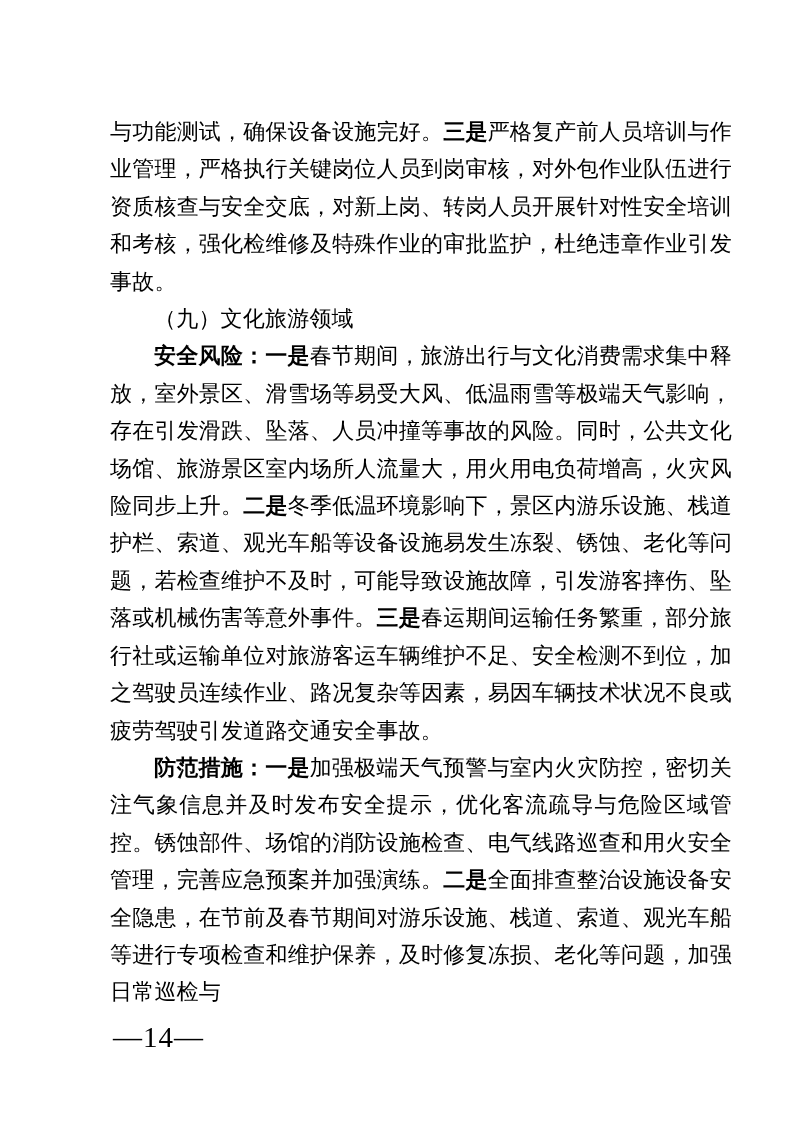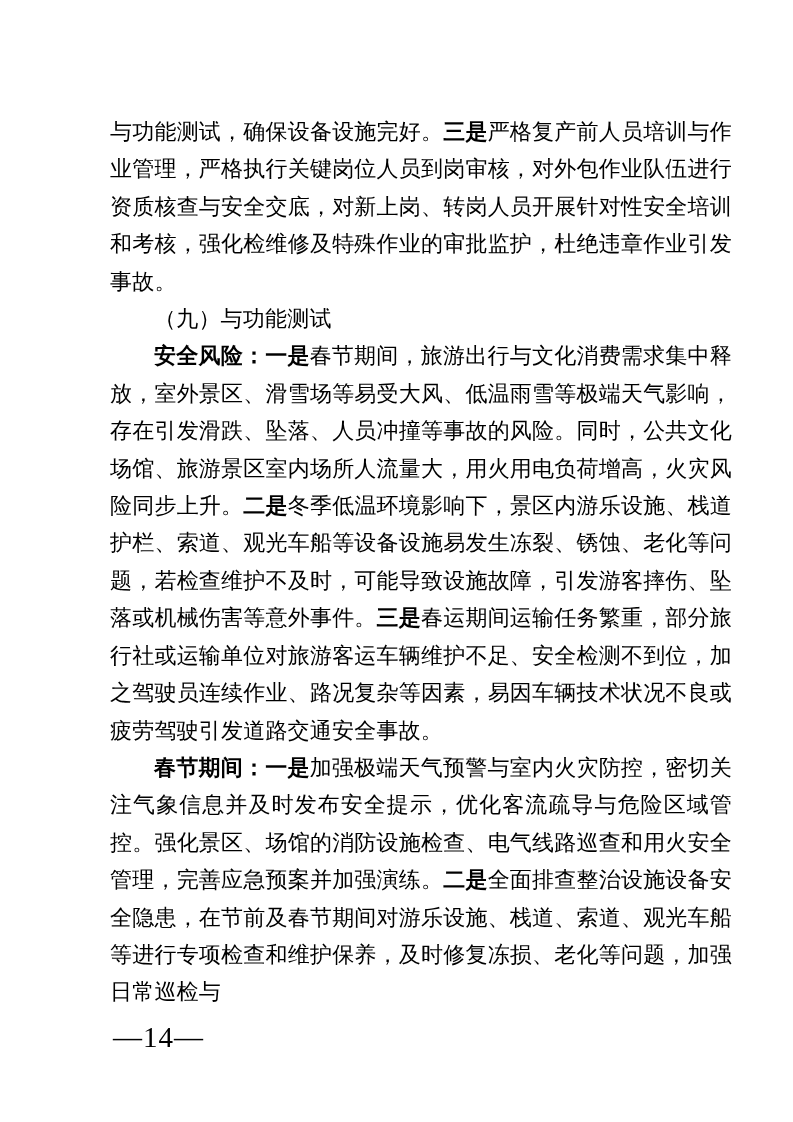--- a/index.html
+++ b/index.html
@@ -55,18 +55,18 @@
     color: #000000;
     font-family: "Liberation Serif", "DejaVu Serif", serif;
   }
 </style>
 </head>
 <body>
 
 <div class="page">
   <div class="doc-content" id="doc-content">
       <p class="body-para"><span>与功能测试，确保设备设施完好。</span><span class="bold">三是</span><span>严格复产前人员培训与作业管理，严格执行关键岗位人员到岗审核，对外包作业队伍进行资质核查与安全交底，对新上岗、转岗人员开展针对性安全培训和考核，强化检维修及特殊作业的审批监护，杜绝违章作业引发事故。</span></p>
-      <p class="heading indent"><span>（九）与功能测试</span></p>
+      <p class="heading indent"><span>（九）文化旅游领域</span></p>
       <p class="body-para indent"><span class="bold">安全风险：一是</span><span>春节期间，旅游出行与文化消费需求集中释放，室外景区、滑雪场等易受大风、低温雨雪等极端天气影响，存在引发滑跌、坠落、人员冲撞等事故的风险。同时，公共文化场馆、旅游景区室内场所人流量大，用火用电负荷增高，火灾风险同步上升。</span><span class="bold">二是</span><span>冬季低温环境影响下，景区内游乐设施、栈道护栏、索道、观光车船等设备设施易发生冻裂、锈蚀、老化等问题，若检查维护不及时，可能导致设施故障，引发游客摔伤、坠落或机械伤害等意外事件。</span><span class="bold">三是</span><span>春运期间运输任务繁重，部分旅行社或运输单位对旅游客运车辆维护不足、安全检测不到位，加之驾驶员连续作业、路况复杂等因素，易因车辆技术状况不良或疲劳驾驶引发道路交通安全事故。</span></p>
-      <p class="body-para indent"><span class="bold">春节期间：一是</span><span>加强极端天气预警与室内火灾防控，密切关注气象信息并及时发布安全提示，优化客流疏导与危险区域管控。强化景区、场馆的消防设施检查、电气线路巡查和用火安全管理，完善应急预案并加强演练。</span><span class="bold">二是</span><span>全面排查整治设施设备安全隐患，在节前及春节期间对游乐设施、栈道、索道、观光车船等进行专项检查和维护保养，及时修复冻损、老化等问题，加强日常巡检与</span></p>
+      <p class="body-para indent"><span class="bold">防范措施：一是</span><span>加强极端天气预警与室内火灾防控，密切关注气象信息并及时发布安全提示，优化客流疏导与危险区域管控。锈蚀部件、场馆的消防设施检查、电气线路巡查和用火安全管理，完善应急预案并加强演练。</span><span class="bold">二是</span><span>全面排查整治设施设备安全隐患，在节前及春节期间对游乐设施、栈道、索道、观光车船等进行专项检查和维护保养，及时修复冻损、老化等问题，加强日常巡检与</span></p>
     </div>
   <div class="page-number">—14—</div>
 </div>
 
 </body></html>

